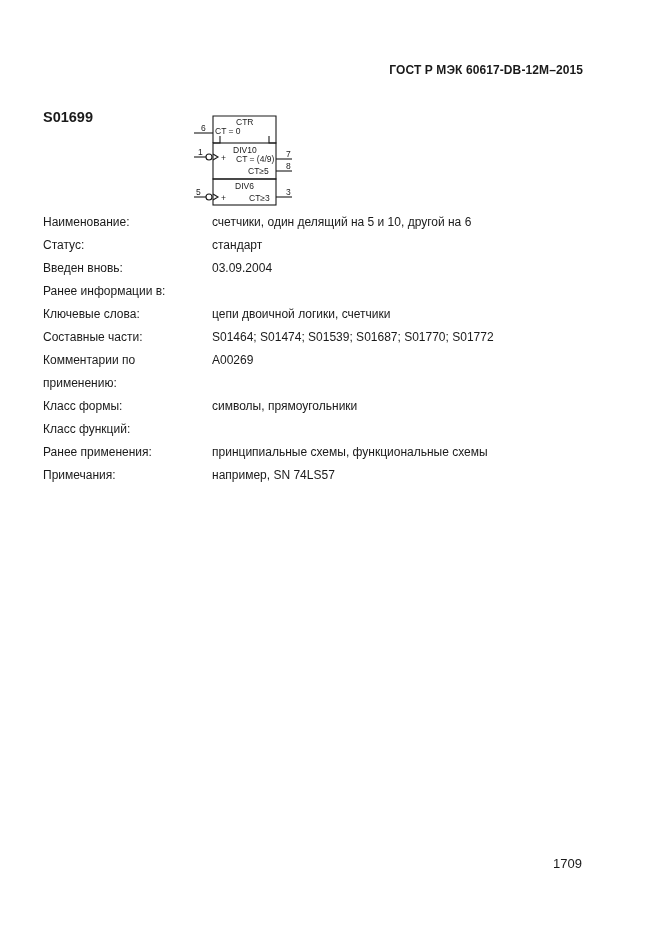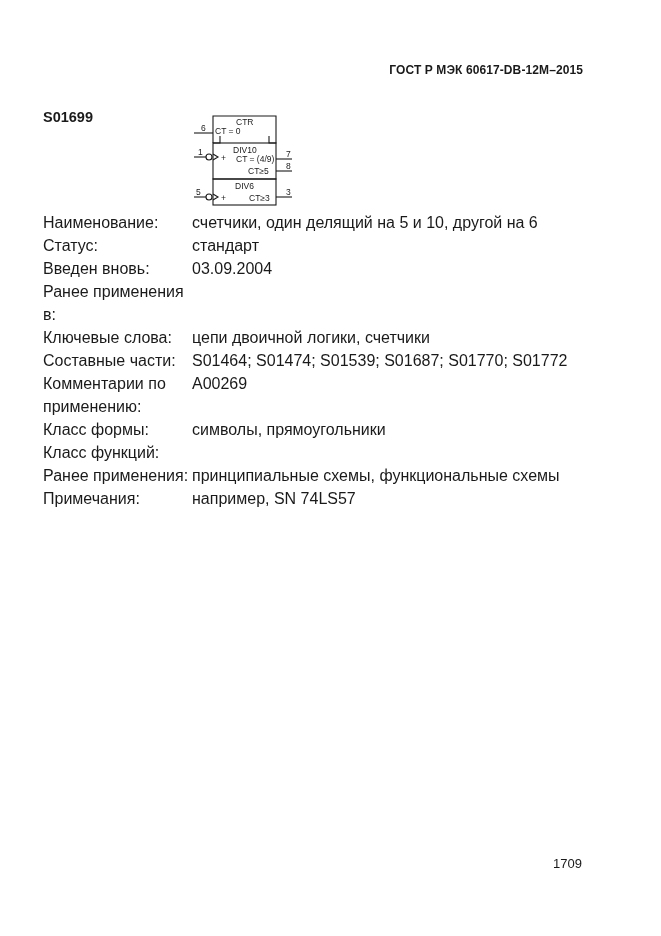--- a/index.html
+++ b/index.html
@@ -12,25 +12,25 @@
     font-size: 12px; font-weight: bold; letter-spacing: 0.1px;
   }
   .symbol-id {
     position: absolute; left: 43px; top: 109px;
     font-size: 14.5px; font-weight: bold;
   }
   .diagram { position: absolute; left: 180px; top: 108px; width: 140px; height: 104px; }
   .diagram svg { display: block; }
   .props {
     position: absolute; left: 43px; top: 211px; width: 560px;
-    font-size: 16px; line-height: 23px;
+    font-size: 12px; line-height: 23px;
   }
   .prop-row { display: flex; }
   .prop-label { width: 149px; flex: 0 0 149px; }
-  .prop-value { flex: 1; }
+  .prop-value { flex: 1; margin-left: 20px; }
   .page-number {
     position: absolute; right: 79px; top: 856px; font-size: 13px;
   }
 </style>
 </head>
 <body>
 
 <div class="header-code">ГОСТ Р МЭК 60617-DB-12M–2015</div>
 
 <div class="symbol-id">S01699</div>
@@ -86,21 +86,21 @@
   </div>
   <div class="prop-row">
     <span class="prop-label">Статус:</span>
     <span class="prop-value">стандарт</span>
   </div>
   <div class="prop-row">
     <span class="prop-label">Введен вновь:</span>
     <span class="prop-value">03.09.2004</span>
   </div>
   <div class="prop-row">
-    <span class="prop-label">Ранее применения в:</span>
+    <span class="prop-label">Ранее информации в:</span>
   </div>
   <div class="prop-row">
     <span class="prop-label">Ключевые слова:</span>
     <span class="prop-value">цепи двоичной логики, счетчики</span>
   </div>
   <div class="prop-row">
     <span class="prop-label">Составные части:</span>
     <span class="prop-value">S01464; S01474; S01539; S01687; S01770; S01772</span>
   </div>
   <div class="prop-row">

